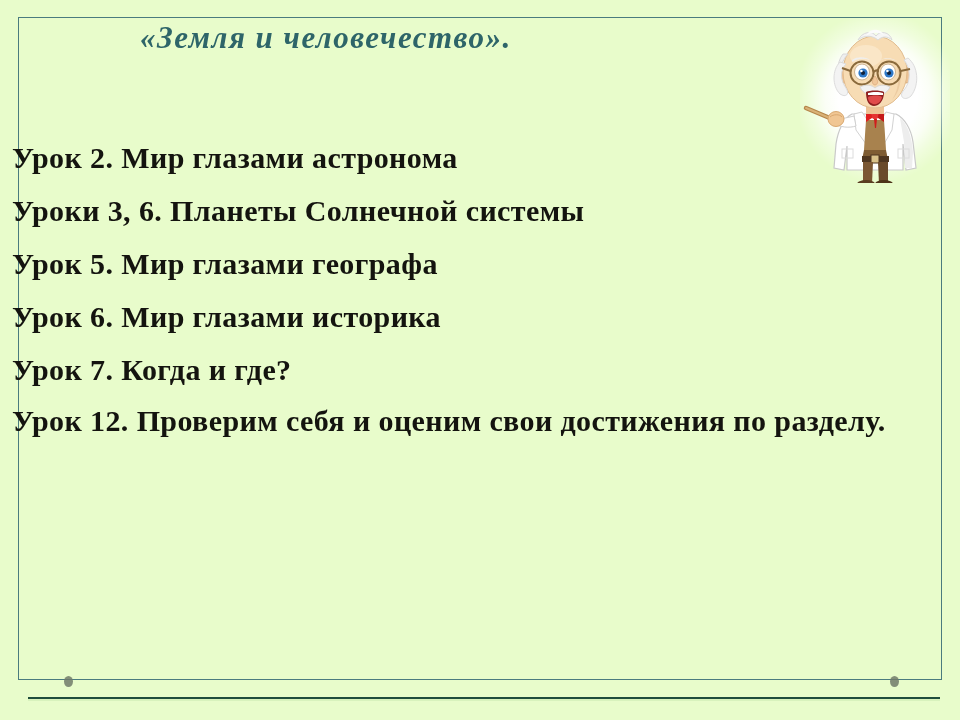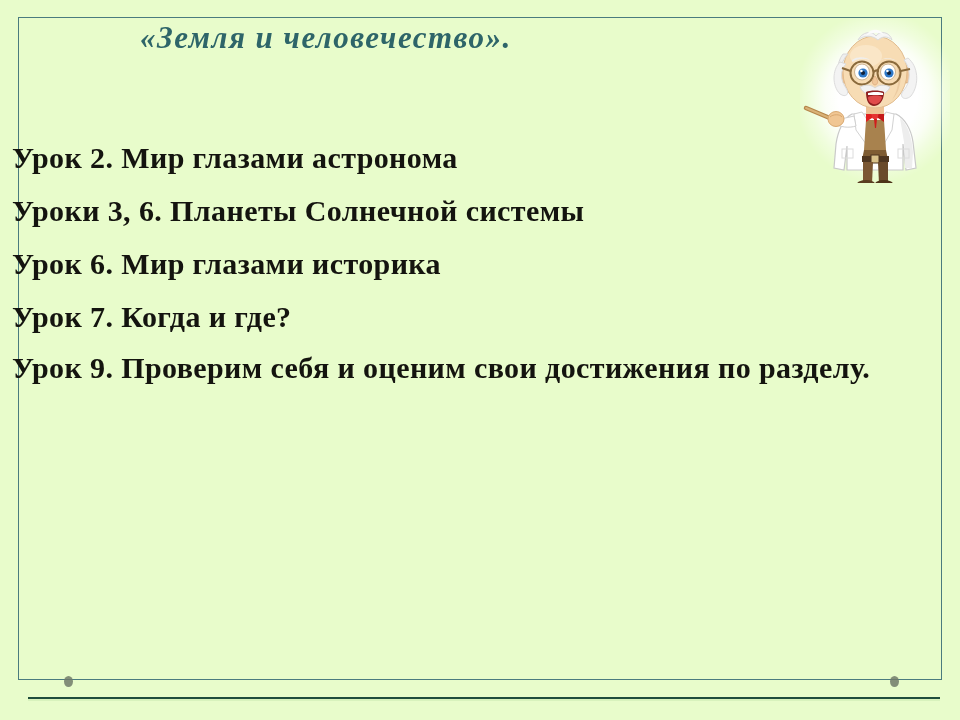--- a/index.html
+++ b/index.html
@@ -252,23 +252,24 @@
         </g>
 
         <path d="M64 86 C70 91 82 91 87 86 C82 92 69 92 64 86 Z" fill="#e9c79e" opacity=".7"></path>
       </g>
     </svg>
   </div>
 
   <div id="lessons">
     <div class="lesson-line">Урок 2.  Мир  глазами  астронома</div>
     <div class="lesson-line">Уроки 3, 6.  Планеты  Солнечной  системы</div>
+    <div class="lesson-line">Урок 5.  Мир  глазами  географа</div>
     <div class="lesson-line">Урок 6.  Мир  глазами  историка</div>
     <div class="lesson-line">Урок 7.  Когда  и  где?</div>
-    <div class="lesson-line wrap">Урок 9. Проверим  себя  и  оценим  свои достижения  по разделу.</div>
+    <div class="lesson-line wrap">Урок 12. Проверим  себя  и  оценим  свои достижения  по разделу.</div>
   </div>
 
   <div class="corner-dot" id="dot-left"></div>
   <div class="corner-dot" id="dot-right"></div>
 
   <div id="bottom-rule">
     <div class="rule-dark"></div>
     <div class="rule-light"></div>
   </div>
 

